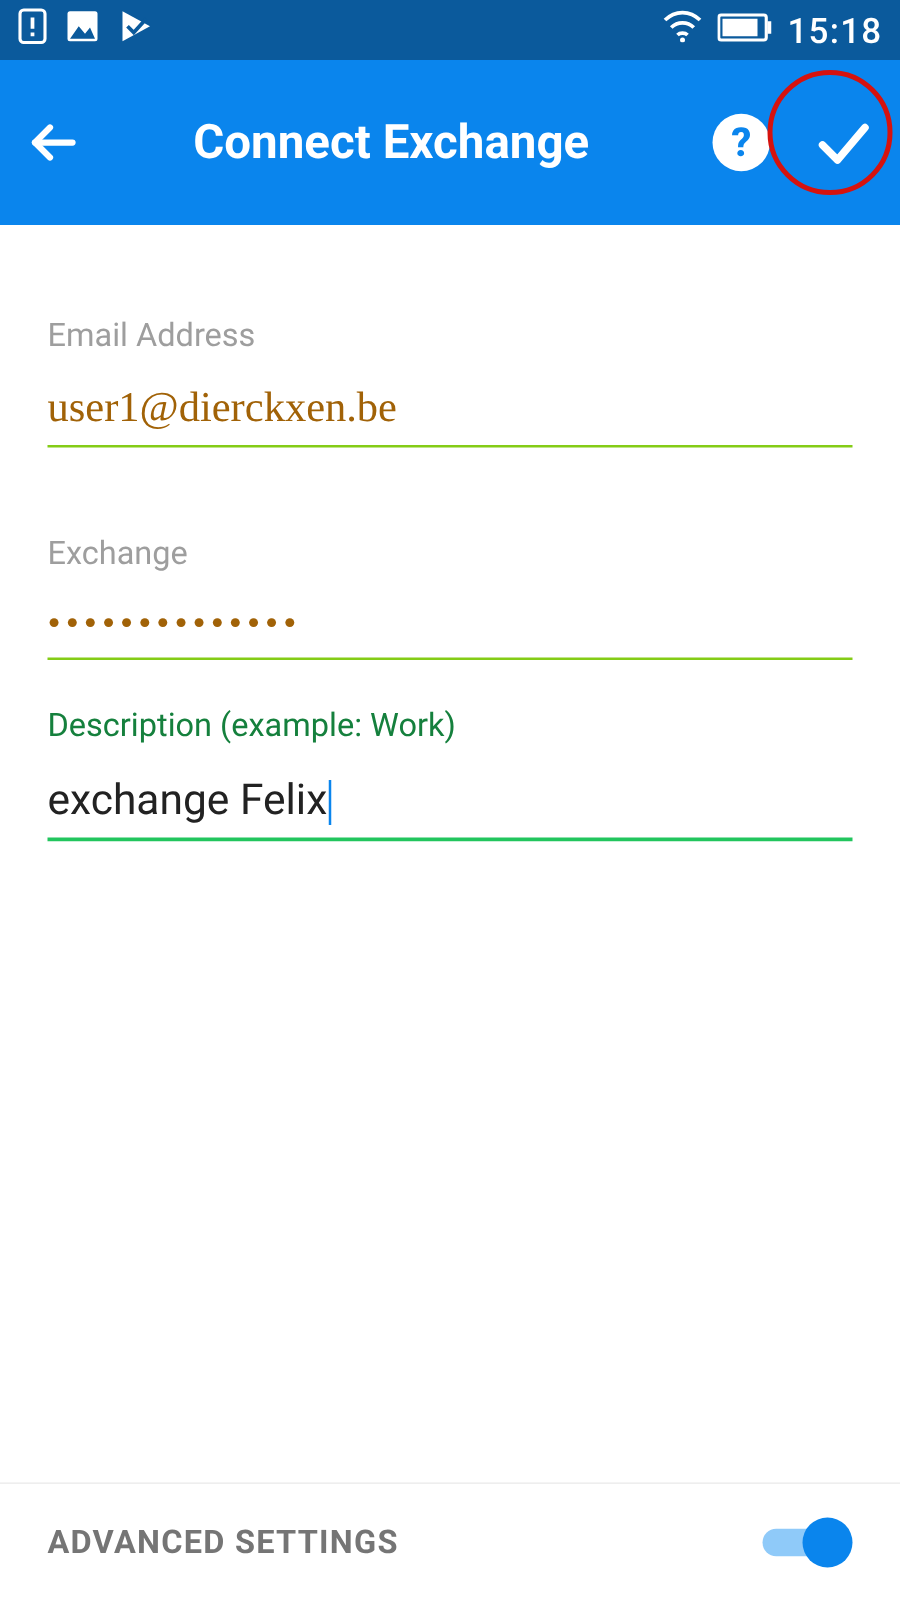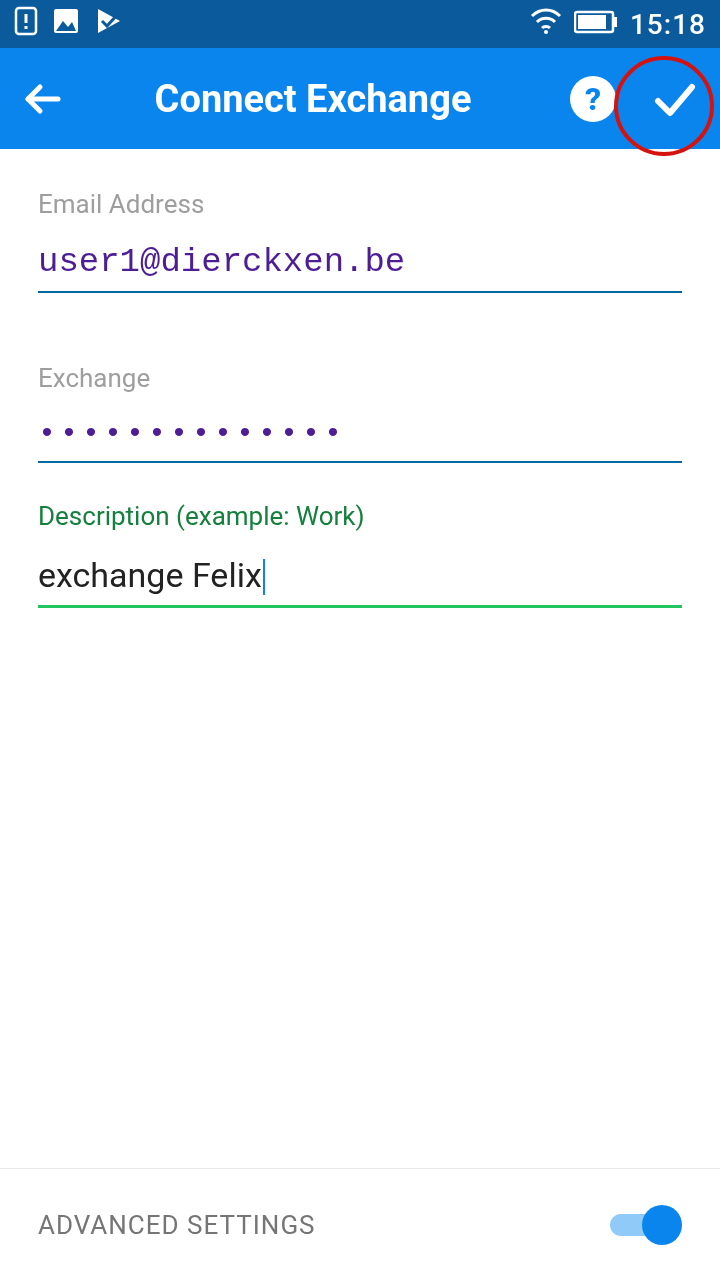--- a/index.html
+++ b/index.html
@@ -12,21 +12,21 @@
     align-items: center;
     justify-content: space-between;
     padding: 0 14px;
     font-size: 28px;
     font-weight: 500;
   }
   .status-left { display: flex; gap: 14px; align-items: center; }
   .status-right { display: flex; gap: 12px; align-items: center; }
   .status-time { letter-spacing: 1px; }
   .app-bar {
-    height: 101px;
+    height: 132px;
     background: #0a85ed;
     color: #fff;
     display: flex;
     align-items: center;
     padding: 0 18px;
     position: relative;
   }
   .back-btn { width: 48px; height: 48px; display:flex; align-items:center; justify-content:center; }
   .app-title { flex: 1; text-align: center; font-size: 38px; font-weight: 700; margin-left: -10px;}
   .help-btn { width: 46px; height: 46px; border-radius: 50%; background: #fff; color: #0a85ed; display:flex; align-items:center; justify-content:center; font-size: 32px; font-weight: 800; margin-right: 30px;}
@@ -36,59 +36,61 @@
     right: 6px;
     top: 8px;
     width: 100px;
     height: 100px;
     border: 4px solid #d6120e;
     border-radius: 50%;
     pointer-events: none;
   }
   .form {
     padding: 40px 38px 0 38px;
+    margin-top: 34px;
   }
   .field { margin-bottom: 38px; }
   .field.spaced { margin-top: 70px; }
   .label { color: #9e9e9e; font-size: 26px; margin-bottom: 18px; }
   .label.active { color: #15803d; }
   .input {
     width: 100%;
     border: none;
-    border-bottom: 2px solid #0369a1;
+    border-bottom: 2px solid #84cc16;
     font-size: 34px;
     padding: 6px 0 10px 0;
     outline: none;
-    color: #4c1d95;
+    color: #a16207;
     background: transparent;
-    font-family: Liberation Mono, monospace;
+    font-family: Liberation Serif, serif;
   }
   .input.pw { letter-spacing: 4px; font-size: 30px; }
   .cursor {
     display: inline-block;
     width: 2px;
     height: 36px;
     background: #0a85ed;
     vertical-align: text-bottom;
     margin-left: 1px;
     animation: blink 1s step-start infinite;
   }
   @keyframes blink { 50% { opacity: 0; } }
   .active-wrap { position: relative; border-bottom: 3px solid #22c55e; padding: 6px 0 10px 0; font-size: 34px; color: #222; }
   .footer {
     position: absolute;
     bottom: 0;
     left: 0;
     right: 0;
-    height: 112px;
+    height: 94px;
     border-top: 1px solid #e9e9e9;
     display: flex;
     align-items: center;
     justify-content: space-between;
     padding: 0 38px;
+    font-weight: bold;
   }
   .footer-label { color: #757575; font-size: 26px; letter-spacing: 1px; }
   .toggle {
     width: 72px; height: 40px; position: relative;
   }
   .toggle-track {
     position: absolute; left: 0; top: 9px; width: 64px; height: 22px; border-radius: 11px; background: #8fcaf9;
   }
   .toggle-thumb {
     position: absolute; right: 0; top: 0; width: 40px; height: 40px; border-radius: 50%; background: #0a85ed;

